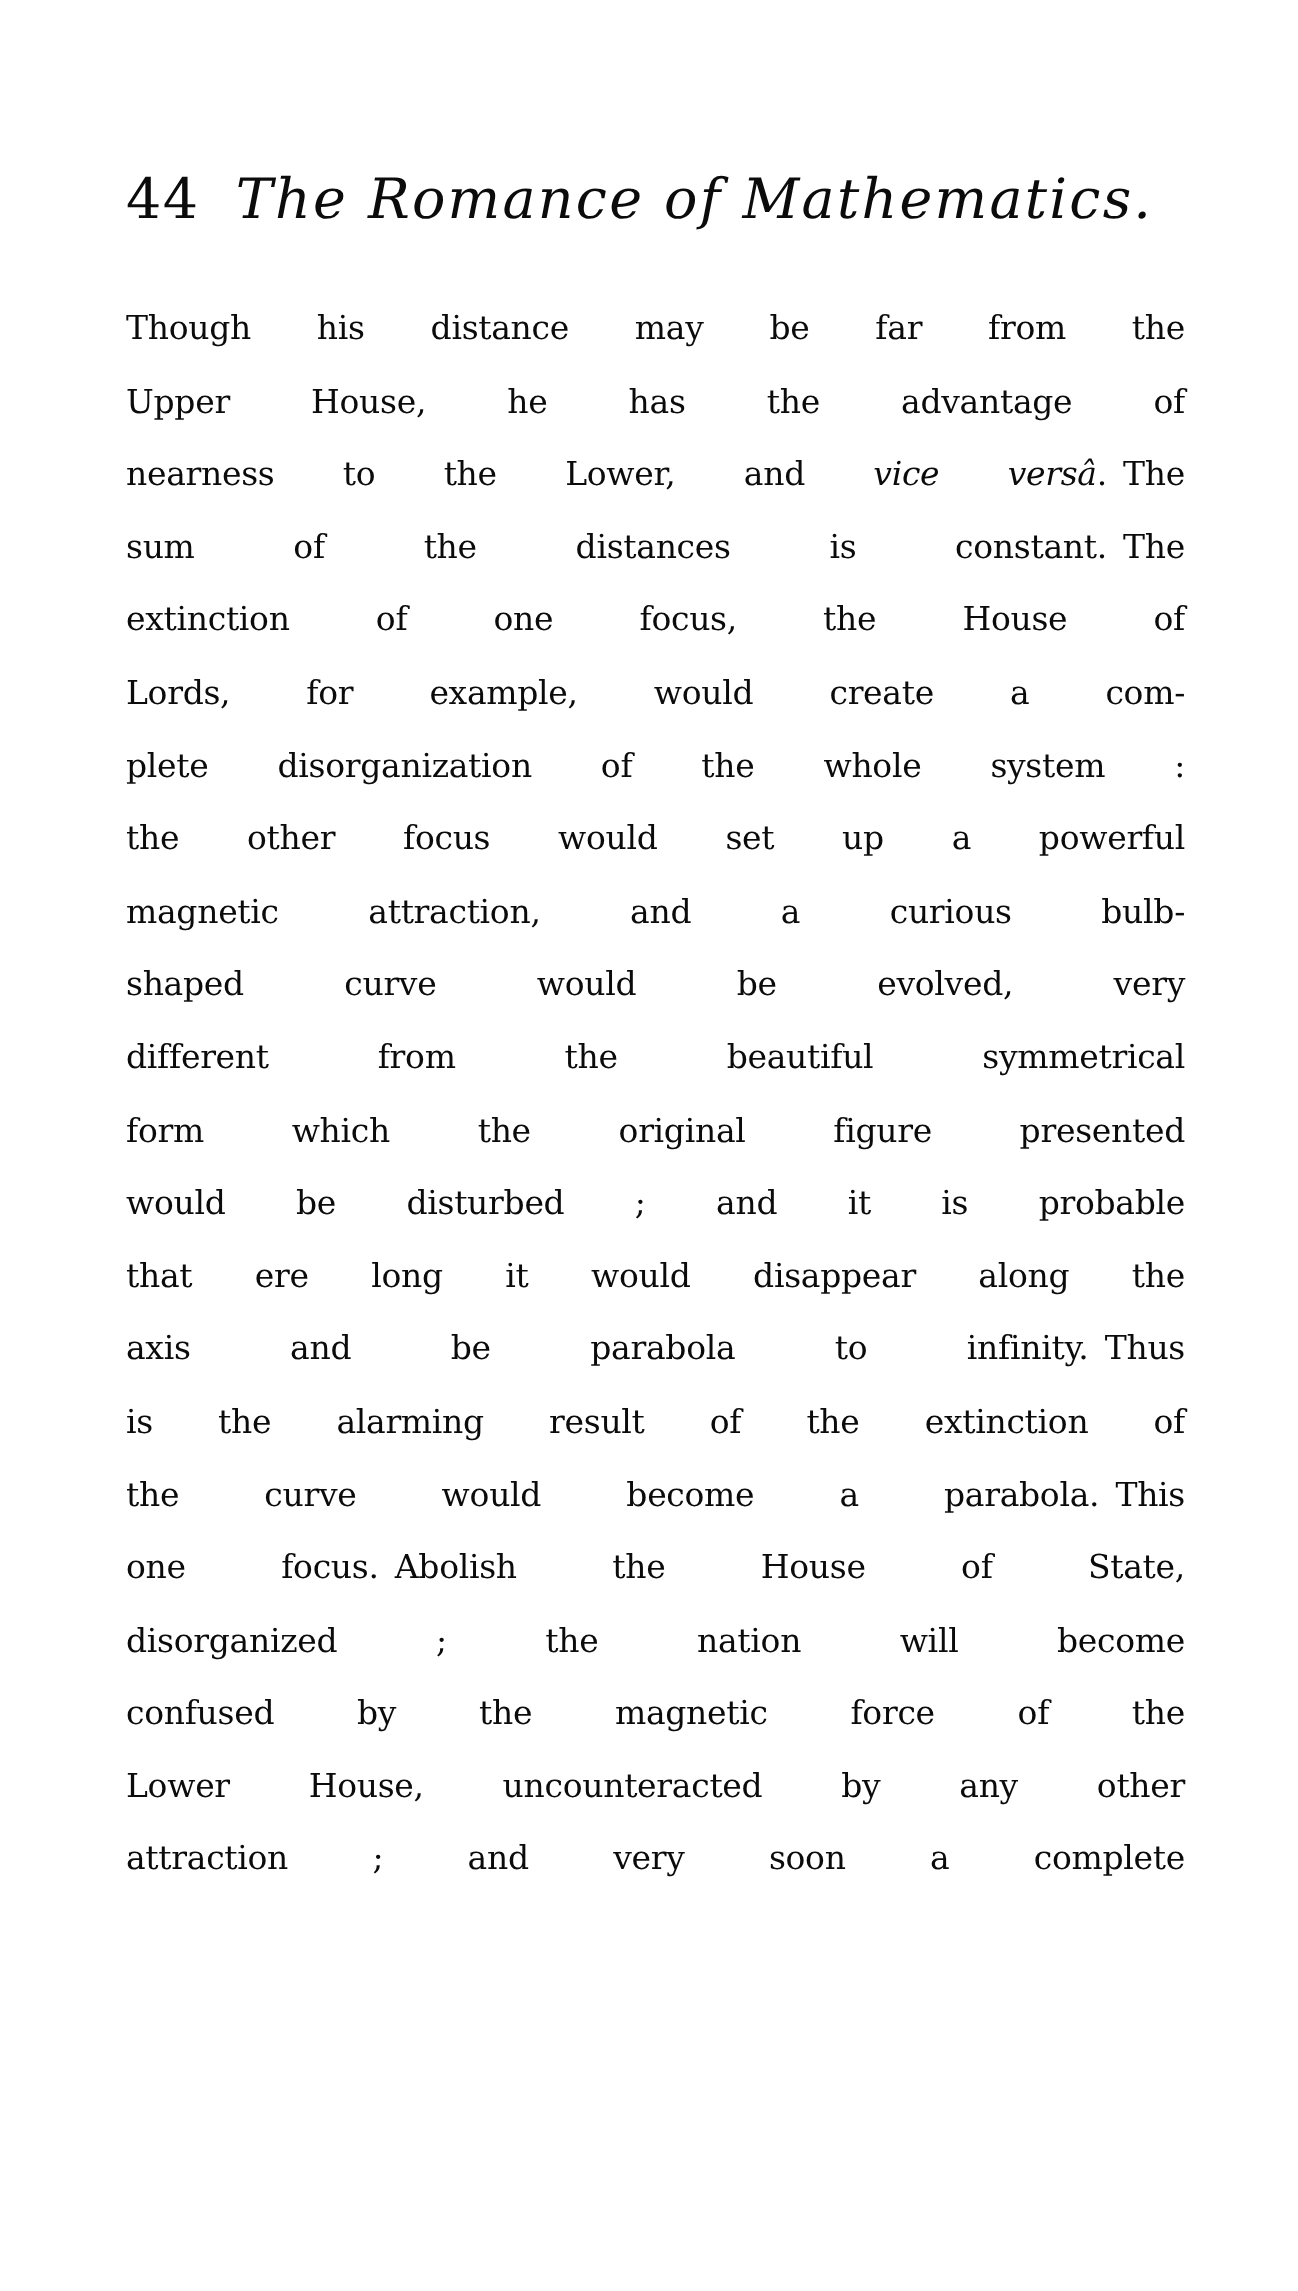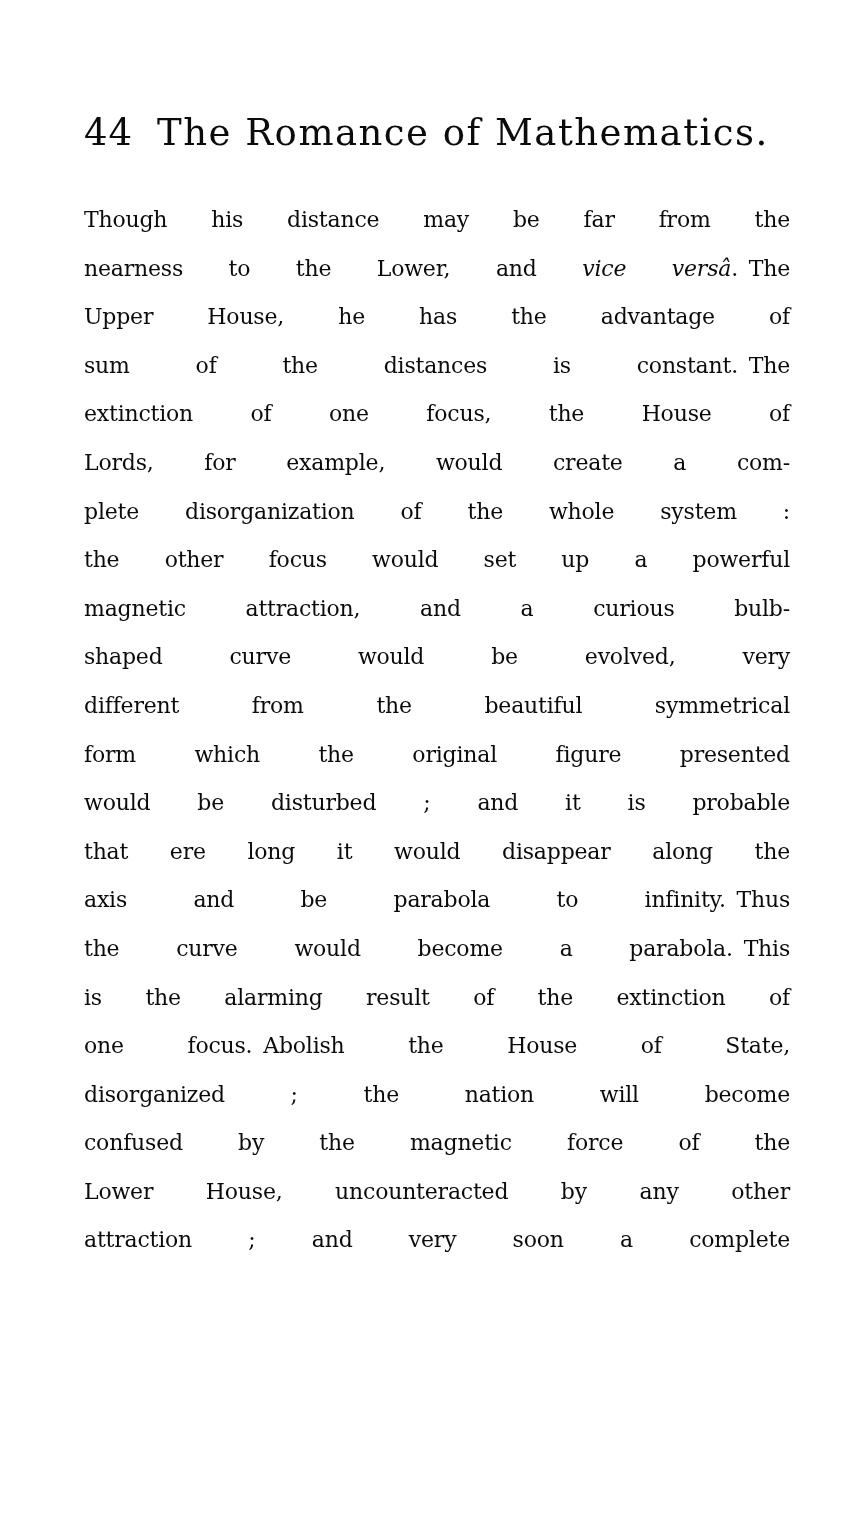--- a/index.html
+++ b/index.html
@@ -28,20 +28,21 @@
     font-size: 37px;
     line-height: 50px;
     margin-bottom: 38px;
     white-space: nowrap;
   }
   .page-number {
     letter-spacing: 1px;
     margin-right: 24px;
   }
   .running-title {
+    font-style: italic;
     letter-spacing: 1.5px;
   }
   .body-text {
     font-size: 22px;
     letter-spacing: -0.2px;
   }
   .line {
     line-height: 48.6px;
     height: 48.6px;
     text-align: justify;
@@ -57,36 +58,36 @@
 <body>
 
 <div class="page">
   <div class="content">
     <div class="running-head">
       <span class="page-number">44</span>
       <span class="running-title">The Romance of Mathematics.</span>
     </div>
     <div class="body-text">
         <div class="line"><span>Though his distance may be far from the</span></div>
+        <div class="line"><span>Upper House, he has the advantage of</span></div>
         <div class="line"><span>nearness to the Lower, and </span><span class="it">vice versâ</span><span>. The</span></div>
-        <div class="line"><span>Upper House, he has the advantage of</span></div>
         <div class="line"><span>sum of the distances is constant. The</span></div>
         <div class="line"><span>extinction of one focus, the House of</span></div>
         <div class="line"><span>Lords, for example, would create a com-</span></div>
         <div class="line"><span>plete disorganization of the whole system :</span></div>
         <div class="line"><span>the other focus would set up a powerful</span></div>
         <div class="line"><span>magnetic attraction, and a curious bulb-</span></div>
         <div class="line"><span>shaped curve would be evolved, very</span></div>
         <div class="line"><span>different from the beautiful symmetrical</span></div>
         <div class="line"><span>form which the original figure presented</span></div>
         <div class="line"><span>would be disturbed ; and it is probable</span></div>
         <div class="line"><span>that ere long it would disappear along the</span></div>
         <div class="line"><span>axis and be parabola to infinity. Thus</span></div>
+        <div class="line"><span>is the alarming result of the extinction of</span></div>
         <div class="line"><span>the curve would become a parabola. This</span></div>
-        <div class="line"><span>is the alarming result of the extinction of</span></div>
         <div class="line"><span>one focus. Abolish the House of State,</span></div>
         <div class="line"><span>disorganized ; the nation will become</span></div>
         <div class="line"><span>confused by the magnetic force of the</span></div>
         <div class="line"><span>Lower House, uncounteracted by any other</span></div>
         <div class="line"><span>attraction ; and very soon a complete</span></div>
       </div>
   </div>
 </div>
 
 </body></html>

